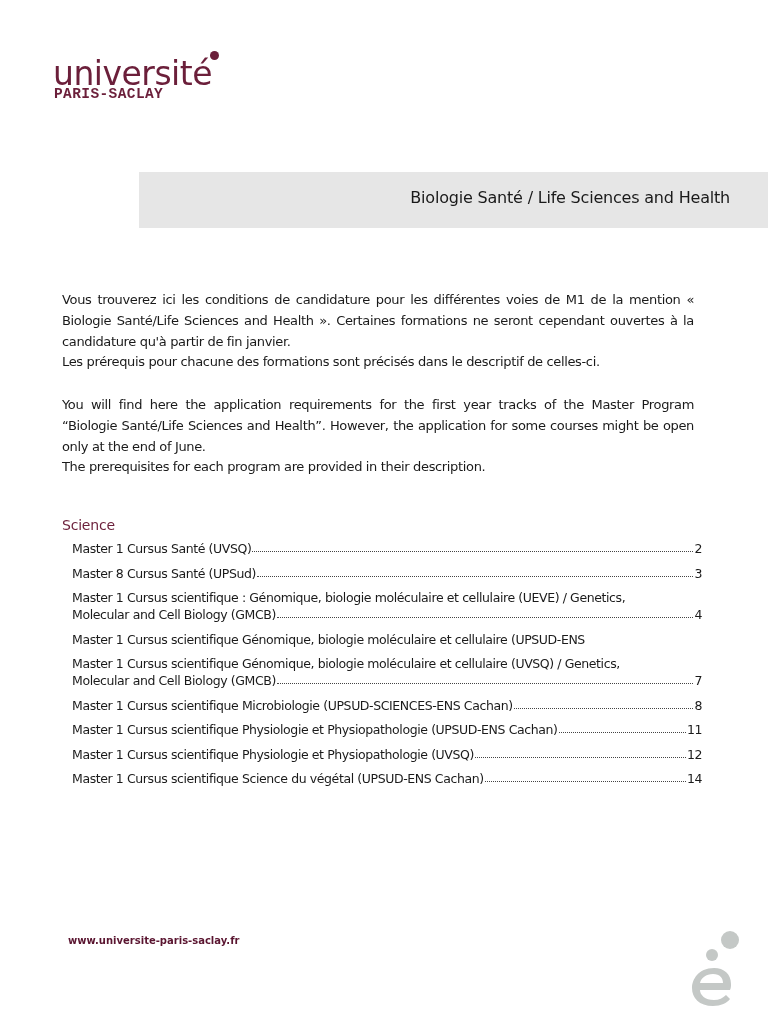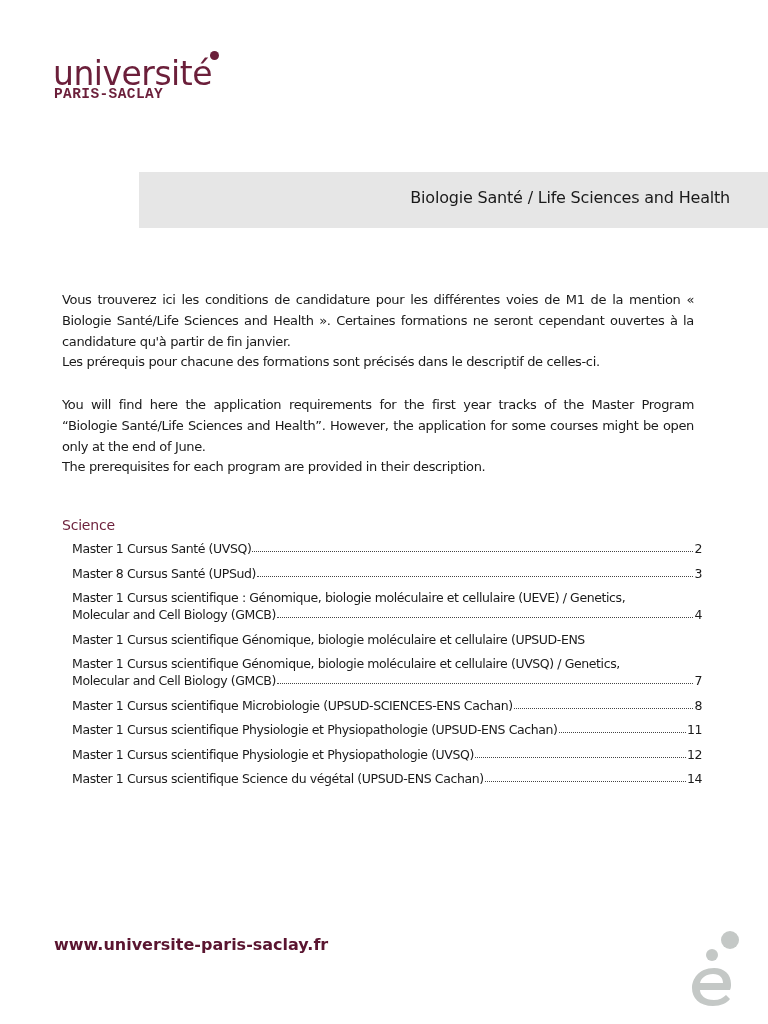--- a/index.html
+++ b/index.html
@@ -50,22 +50,22 @@
     .toc-line { display: flex; align-items: baseline; white-space: nowrap; }
     .toc-text { flex: 0 0 auto; }
     .toc-dots {
       flex: 1 1 auto; overflow: hidden; margin: 0 1px;
       border-bottom: 1px dotted #444; height: 10px; min-width: 10px; align-self: baseline;
       position: relative; top: -1px;
     }
     .toc-page { flex: 0 0 auto; }
 
     .footer-url {
-      position: absolute; left: 54px; top: 935px;
-      font-family: "DejaVu Sans", sans-serif; font-weight: bold; font-size: 16px; color: #5a1530;
+      position: absolute; left: 68px; top: 935px;
+      font-family: "DejaVu Sans", sans-serif; font-weight: bold; font-size: 10px; color: #5a1530;
     }
 
     .corner-mark { position: absolute; left: 684px; top: 928px; width: 60px; height: 80px; }
   </style>
 </head>
 <body>
 
 <div class="logo">
   <div class="logo-word"><span>université</span></div>
   <div class="logo-dot-big"></div>

